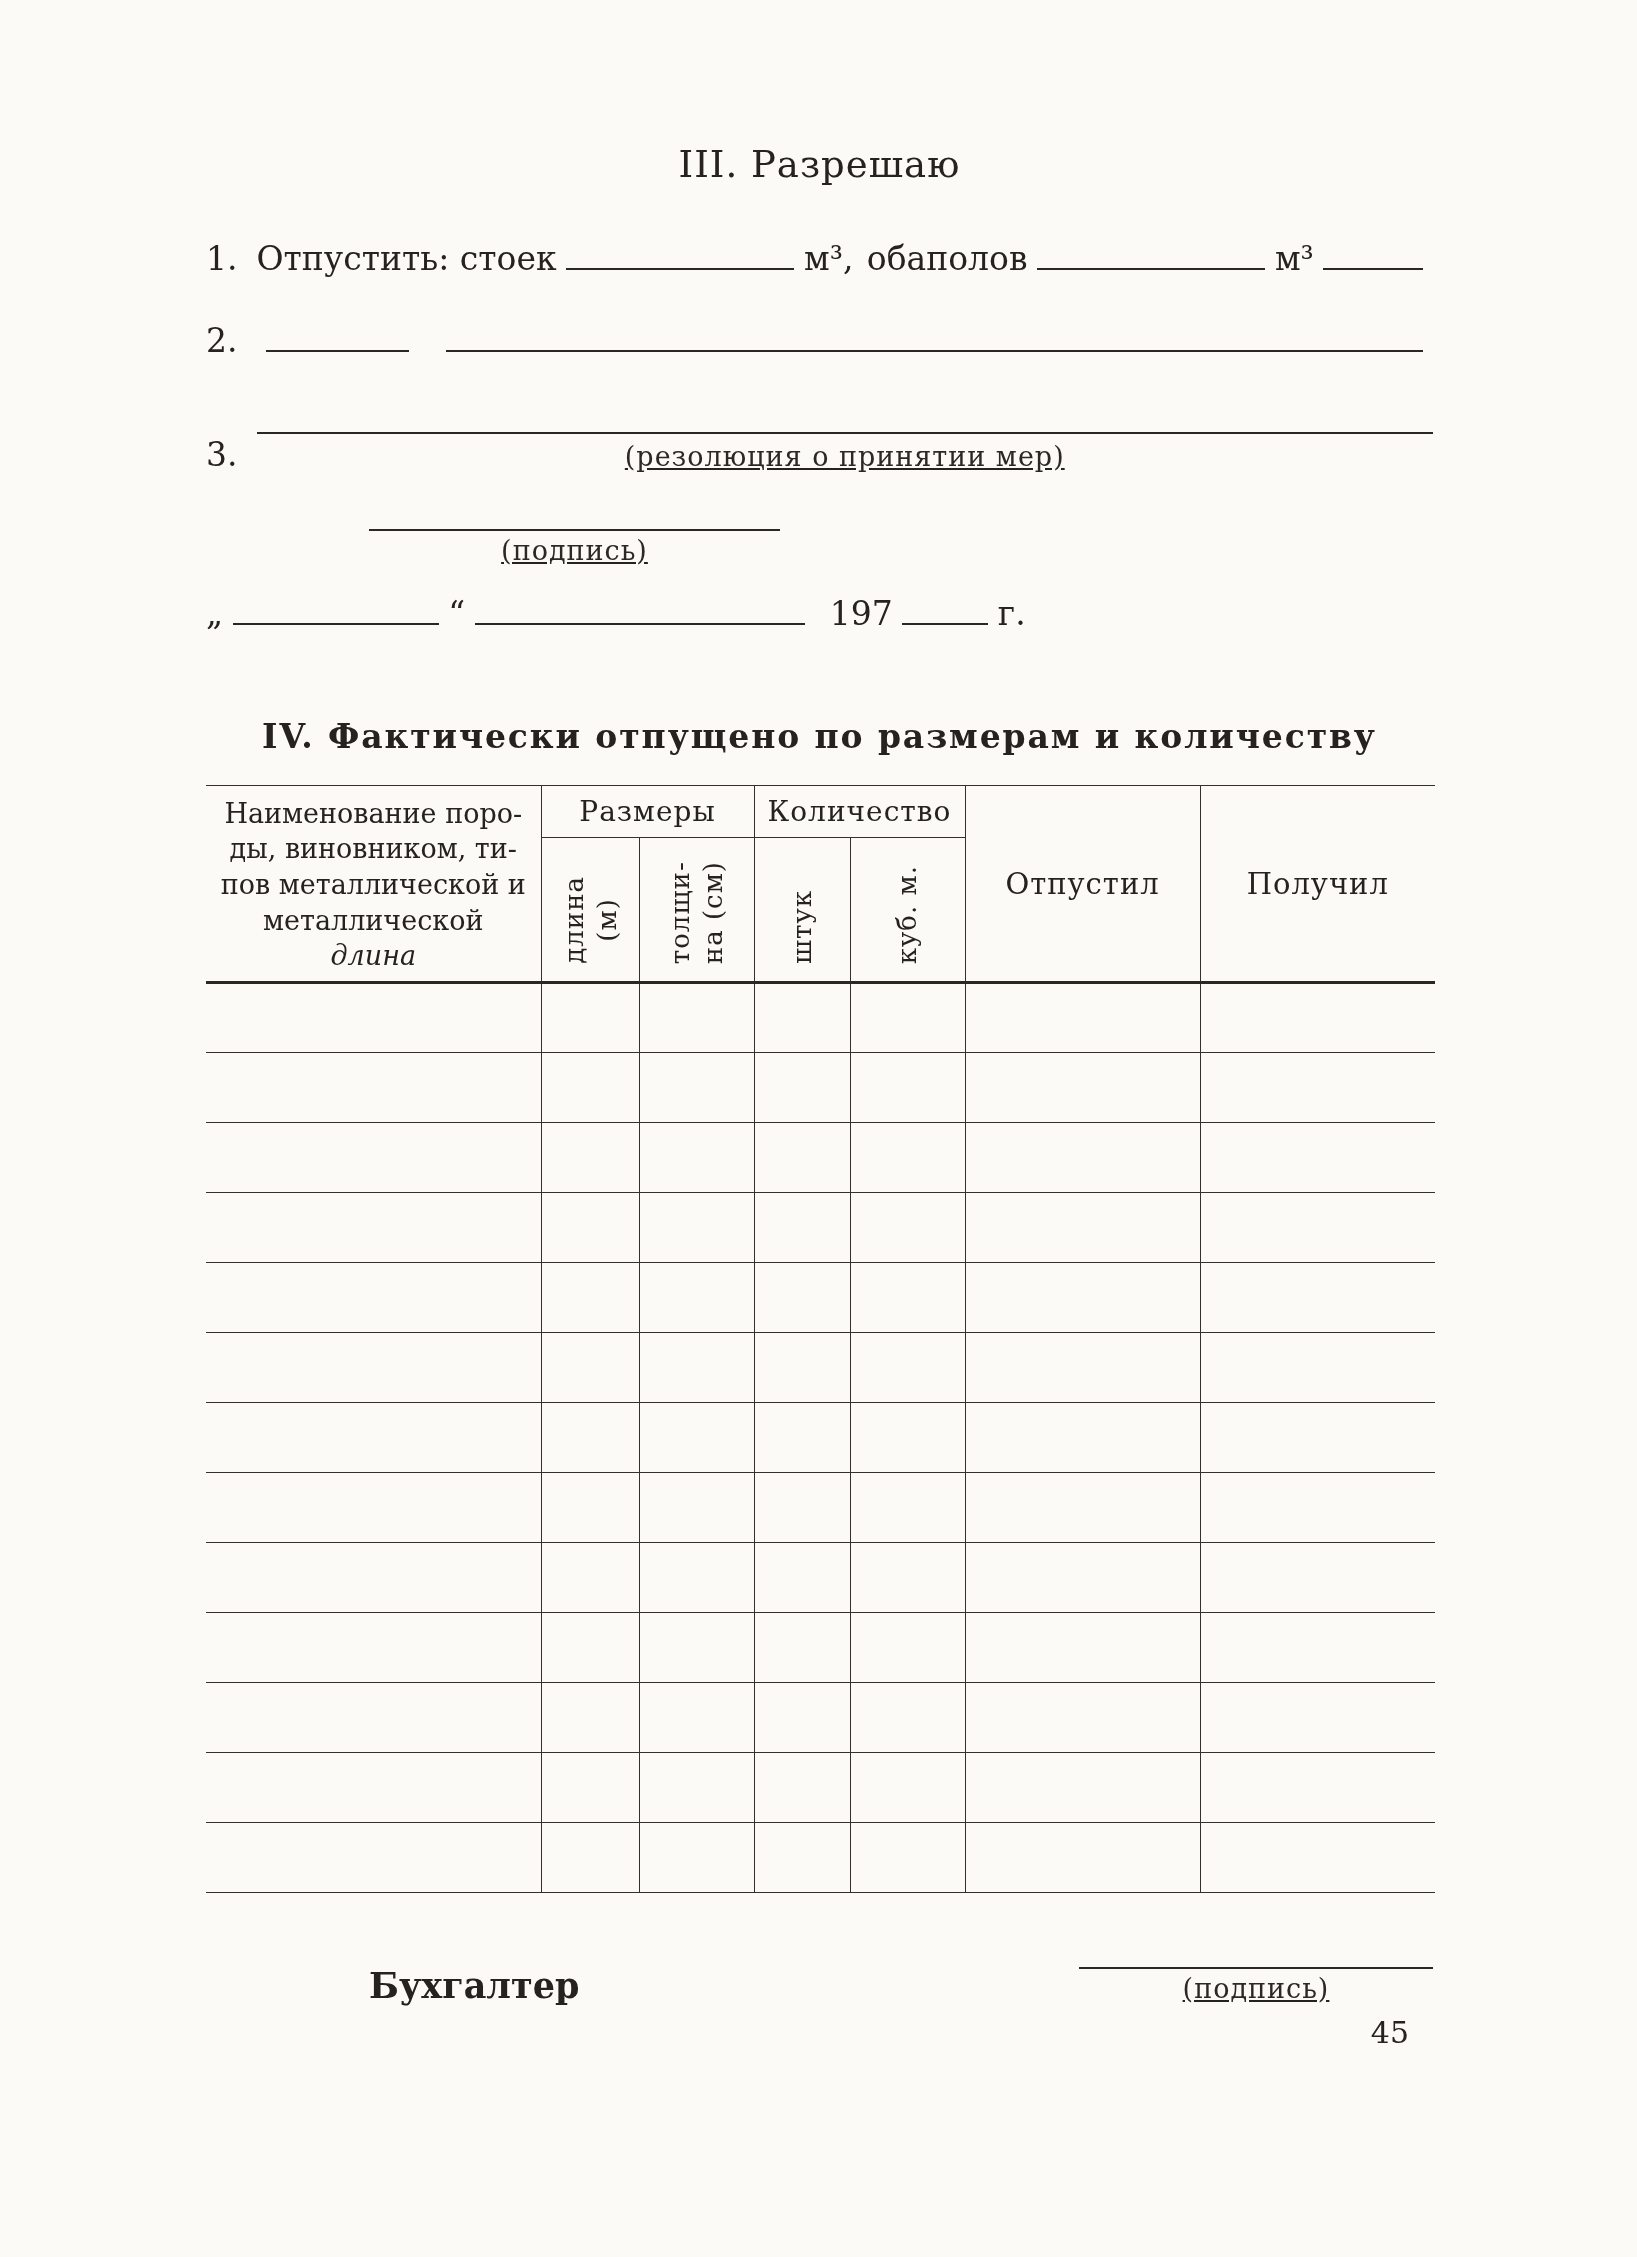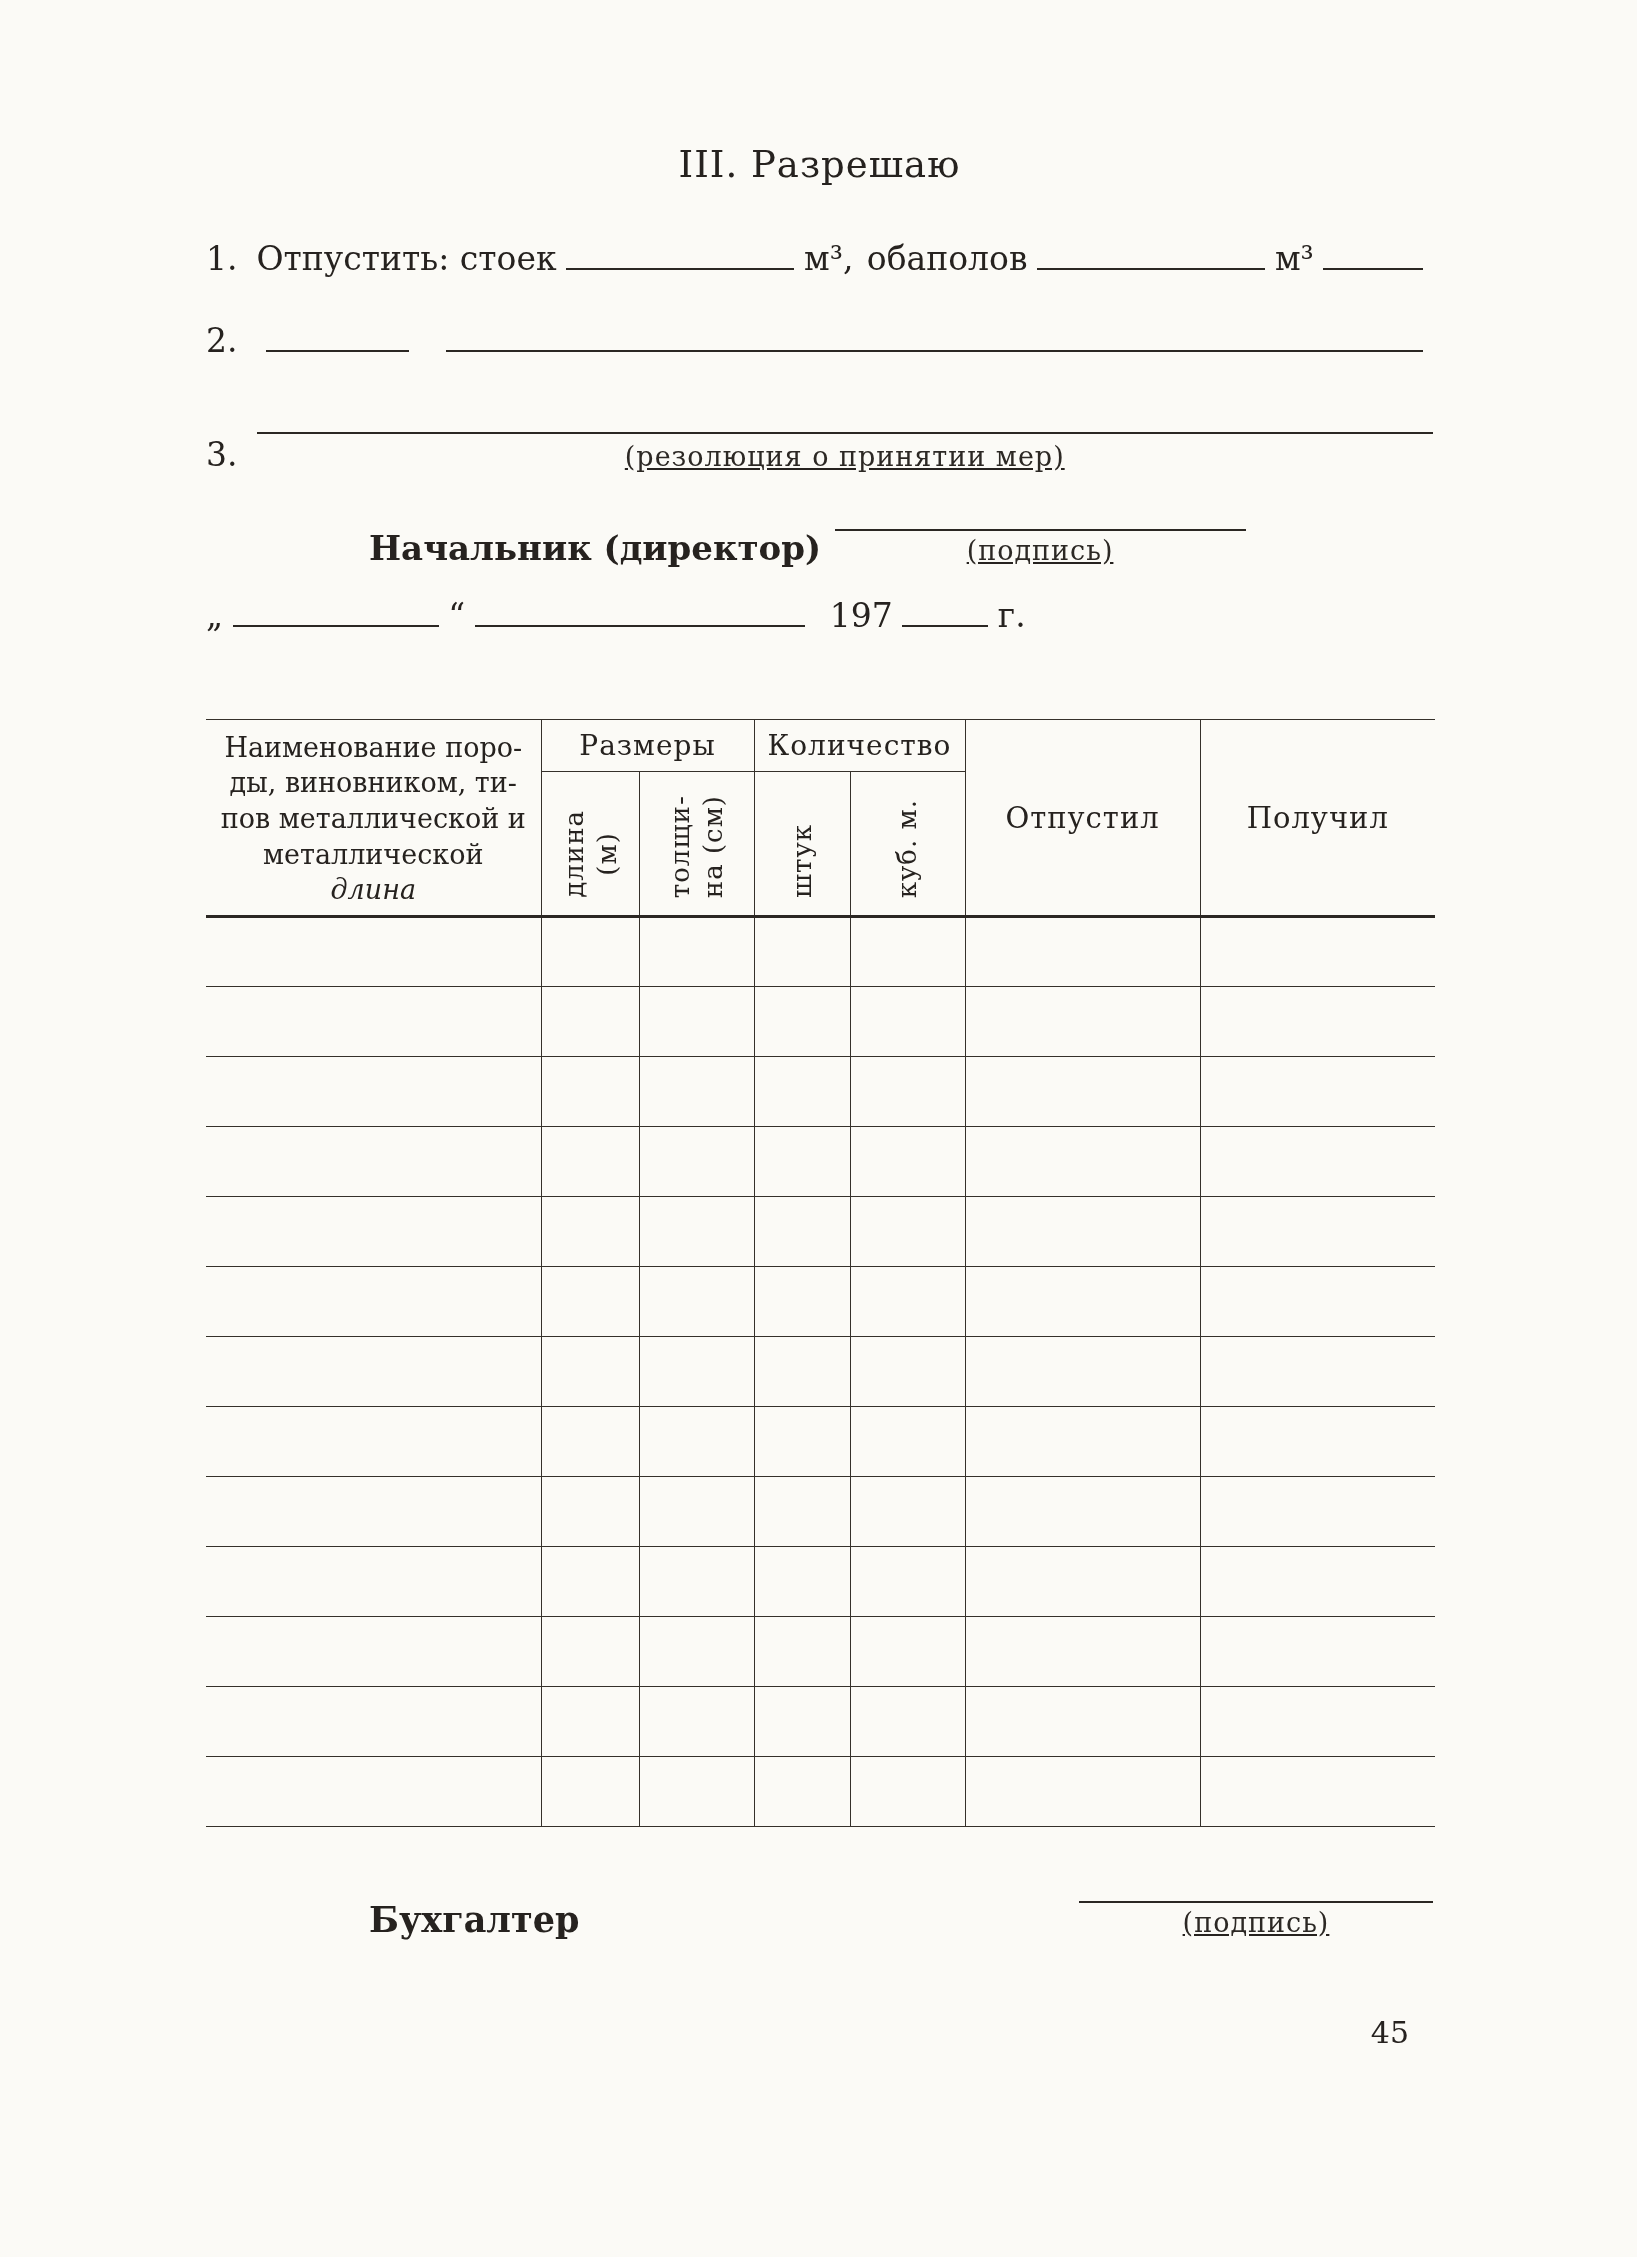--- a/index.html
+++ b/index.html
@@ -176,37 +176,37 @@
 
   <div class="item" style="margin-bottom:19px">
     <span class="num">3.</span>
     <span class="fill flex">
       <span class="blank"></span>
       <span class="fill-caption">(резолюция о принятии мер)</span>
     </span>
   </div>
 
   <div class="sig-row">
-    <span class="sig-label">Начальник (директор)</span>
     <span class="fill" style="width:411px">
       <span class="blank"></span>
       <span class="fill-caption">(подпись)</span>
     </span>
   </div>
 
   <div class="date-row">
     <span class="q">„</span>
     <span class="blank fix" style="width:206px"></span>
     <span class="q">“</span>
     <span class="blank fix" style="width:330px"></span>
     <span class="q" style="margin-left:15.3px">197</span>
     <span class="blank fix" style="width:86px"></span>
     <span class="q">г.</span>
   </div>
 
+  <div class="sec4-title">IV. Фактически отпущено по размерам и количеству</div>
 
   <table class="form-table">
     <colgroup>
       <col class="c-name">
         <col class="c-len">
         <col class="c-thick">
         <col class="c-pcs">
         <col class="c-cub">
         <col class="c-rel">
         <col class="c-rec">

